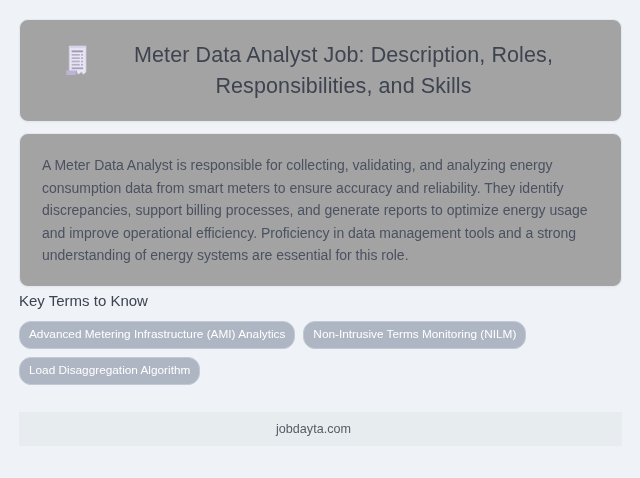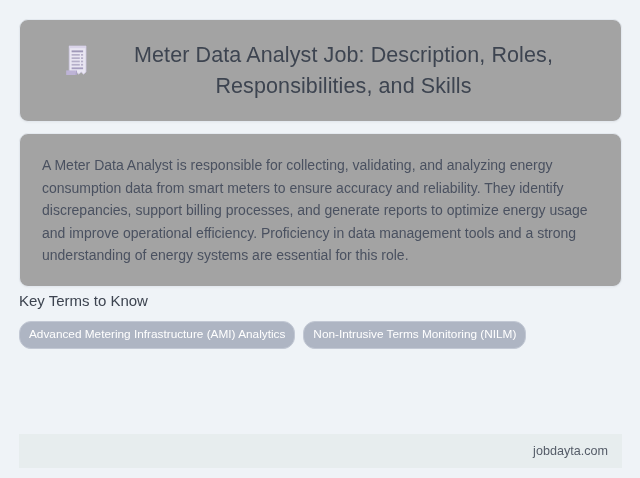--- a/index.html
+++ b/index.html
@@ -119,27 +119,27 @@
     line-height: 13px;
     padding: 6px 9px 7px 9px;
     white-space: nowrap;
     box-sizing: border-box;
   }
 
   
   .footer-bar {
     position: absolute;
     left: 19px;
-    top: 434px;
+    top: 412px;
     width: 603px;
     height: 34px;
     background: #e7edee;
     display: flex;
     align-items: center;
-    justify-content: flex-end;
+    justify-content: center;
     padding-right: 14px;
     box-sizing: border-box;
   }
 
   .footer-text {
     font-size: 12.6px;
     color: #555c68;
     line-height: 14px;
   }
 </style>
@@ -177,20 +177,21 @@
   </div>
 
   <div class="terms-section">
     <div class="terms-heading">Key Terms to Know</div>
     <div class="chip-rows">
       <div class="chip-row">
         <span class="chip">Advanced Metering Infrastructure (AMI) Analytics</span>
         <span class="chip">Non-Intrusive Terms Monitoring (NILM)</span>
       </div>
       <div class="chip-row">
+        <span class="chip">Load Disaggregation Algorithm</span>
       </div>
     </div>
   </div>
 
   <div class="footer-bar">
     <span class="footer-text">jobdayta.com</span>
   </div>
 
 </div>
 

